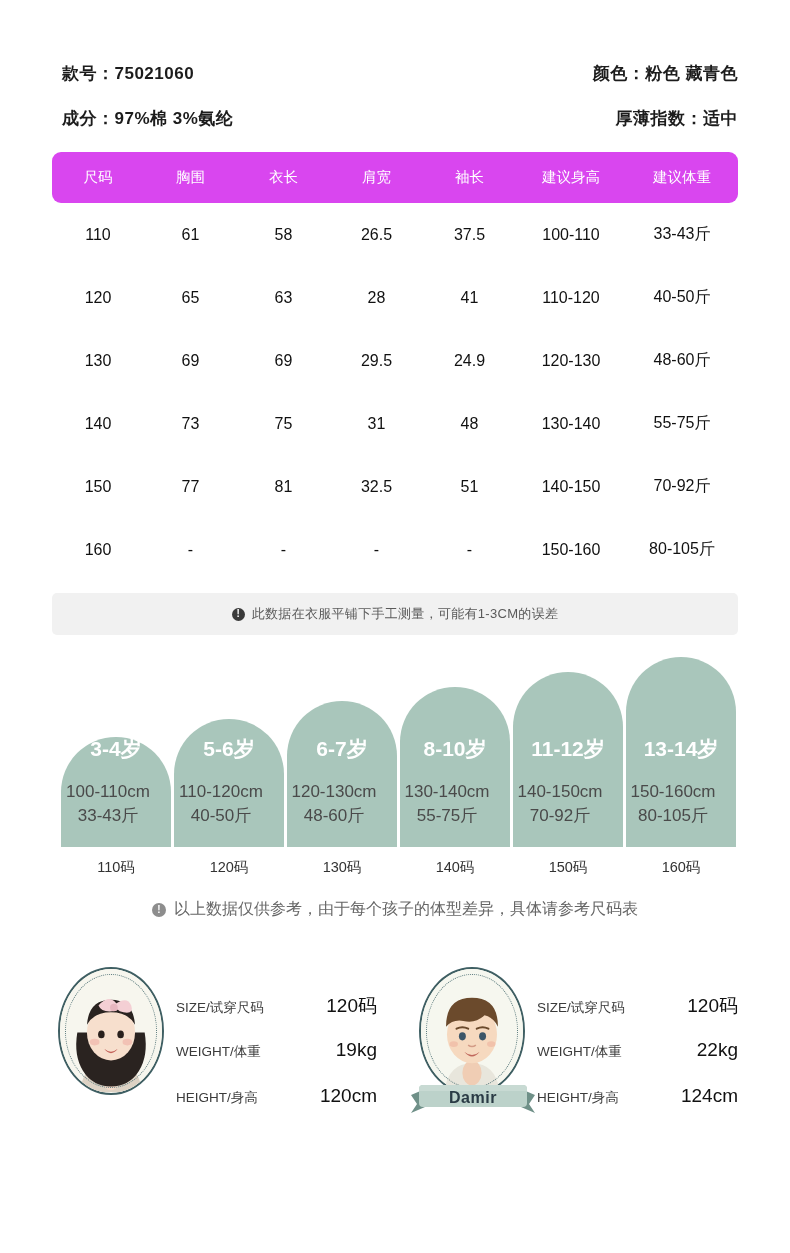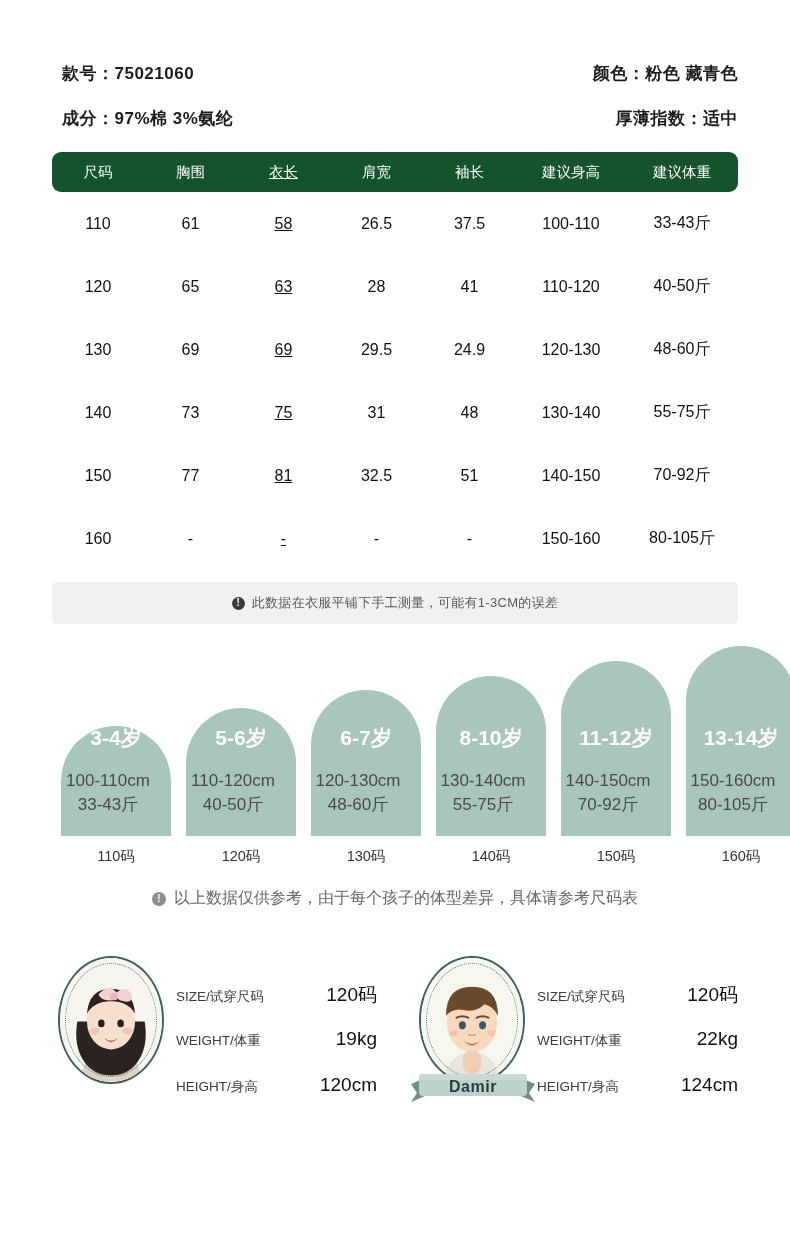--- a/index.html
+++ b/index.html
@@ -13,29 +13,29 @@
   
   .header { padding:62px 52px 0 62px; }
   .header-row { display:flex; justify-content:space-between; align-items:baseline; margin-bottom:22px;text-align:right; }
   .header-row .left  { font-size:17px; font-weight:bold; letter-spacing:.5px; }
   .header-row .right { font-size:17px; font-weight:bold; letter-spacing:.5px; }
 
   
   .table-wrap { margin:18px 52px 0 52px; }
   .table { width:686px; }
   .thead {
-    display:flex; background:#14532d; border-radius:9px;
-    height:40px; align-items:center;
+    display:flex; background:#d946ef; border-radius:9px;
+    height:51px; align-items:center;
   }
   .thead .cell { color:#ffffff; font-size:14.5px; text-align:center; }
   .trow { display:flex; height:63px; align-items:center; }
   .trow .cell { font-size:16px; text-align:center; color:#111; }
   .cell.c0 { width:92px; }
   .cell.c1 { width:93px; }
-  .cell.c2 { width:93px;text-decoration:underline; }
+  .cell.c2 { width:93px; }
   .cell.c3 { width:93px; }
   .cell.c4 { width:93px; }
   .cell.c5 { width:110px; }
   .cell.c6 { width:112px; }
 
   
   .note-bar {
     margin:12px 52px 0 52px; width:686px; height:42px;
     background:#f1f1f1; border-radius:5px;
     display:flex; align-items:center; justify-content:center;
@@ -51,21 +51,21 @@
   .note-plain {
     margin:22px 0 0 0; width:100%;
     display:flex; align-items:center; justify-content:center; gap:8px;
   }
   .note-plain .note-text { font-size:16px; color:#666; }
   .note-plain .excl { background:#8d8d8d; width:14px; height:14px; }
 
   
   .chart { margin:52px 52px 0 52px; width:686px; position:relative; height:220px; }
   .bars { display:flex; align-items:flex-end; justify-content:flex-start;
-          gap:15px; height:190px; padding-left:9px; }
+          gap:3px; height:190px; padding-left:9px; }
   .bar-col { width:110px; display:flex; flex-direction:column; align-items:center; }
   .bar {
     width:110px; background:#a9c6bb; position:relative;
     display:flex; flex-direction:column; align-items:center;
     border-top-left-radius:55px; border-top-right-radius:55px;
   }
   .bar .age {
     color:#ffffff; font-size:21px; font-weight:bold;
     text-align:center; position:absolute; left:0; right:0;
   }

